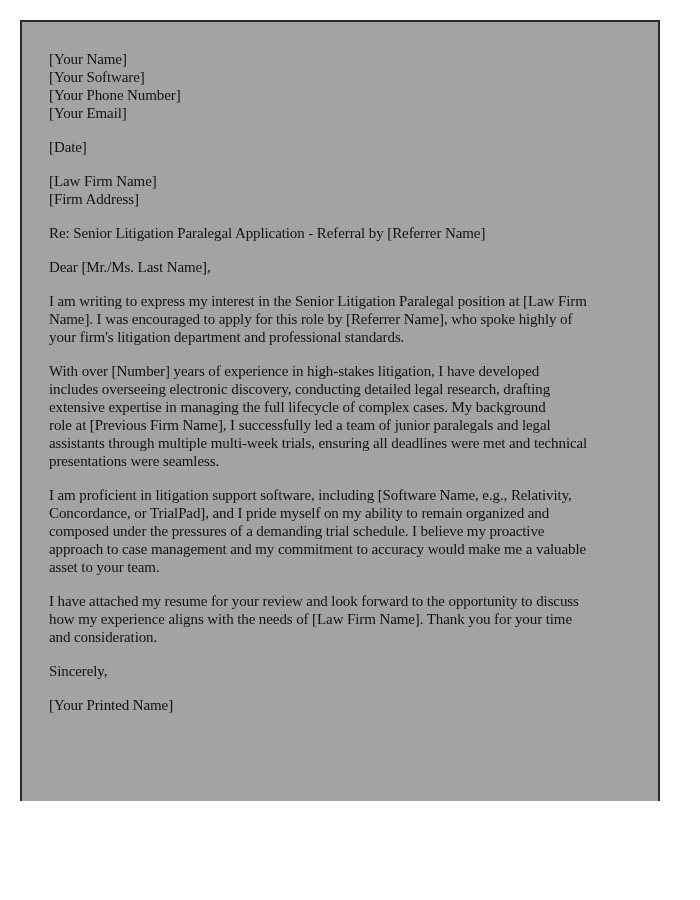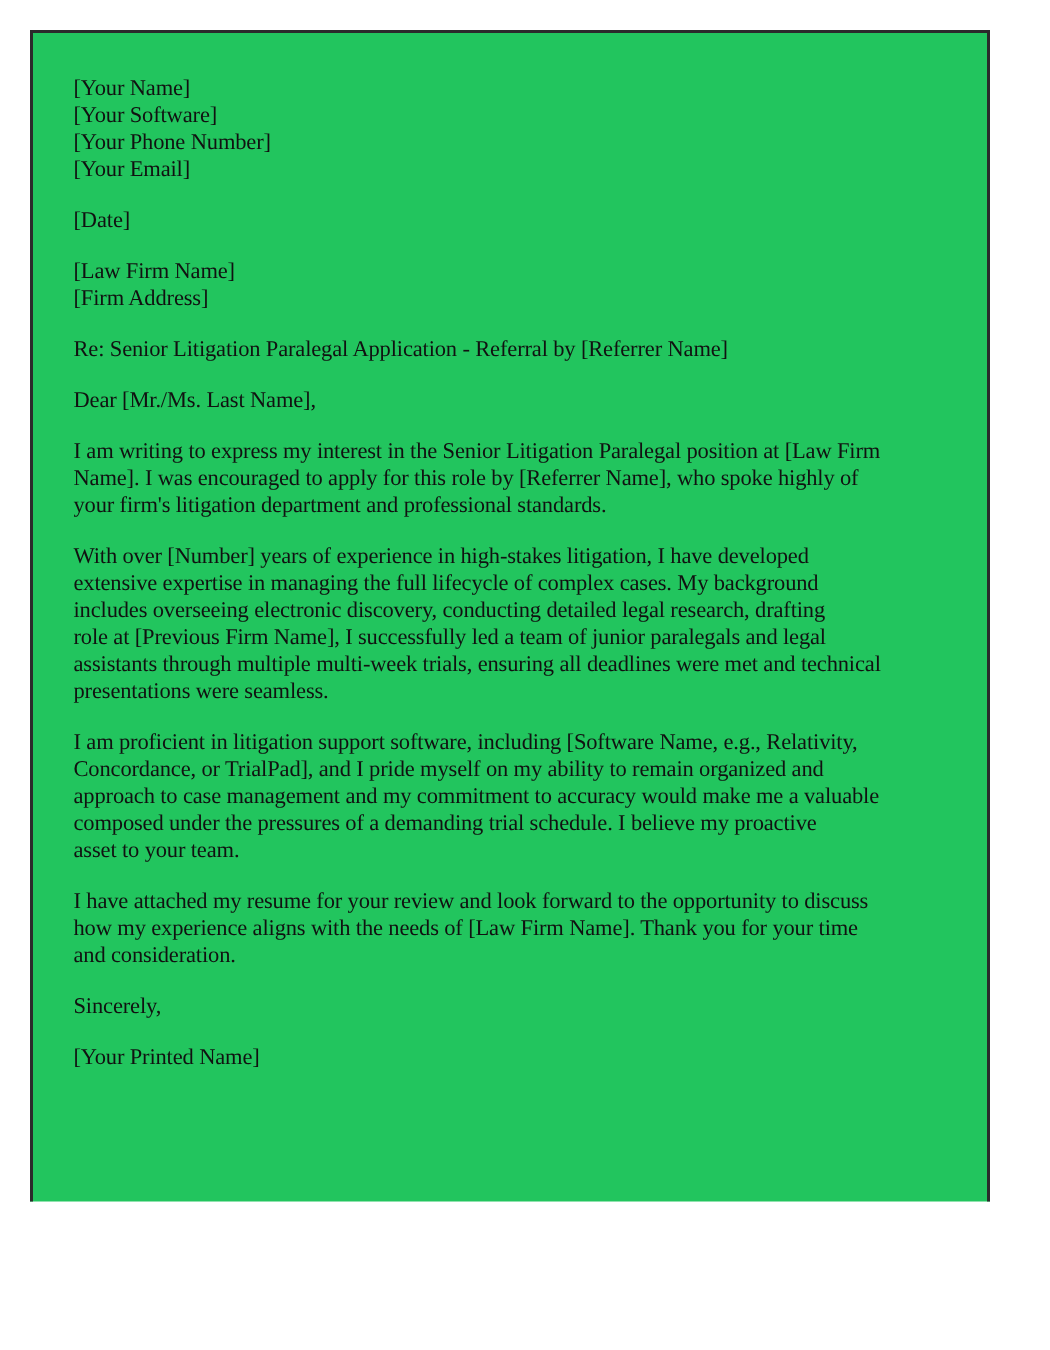--- a/index.html
+++ b/index.html
@@ -16,21 +16,21 @@
     .page {
       position: absolute;
       left: 20px;
       top: 20px;
       width: 640px;
       height: 781px;
       border-top: 2px solid #2b2b2b;
       border-left: 2px solid #2b2b2b;
       border-right: 2px solid #2b2b2b;
       box-sizing: border-box;
-      background: #22c55e;
+      background: #a3a3a3;
     }
     .content {
       position: absolute;
       left: 27px;
       top: 28px;
       width: 590px;
       font-family: "Liberation Serif", "DejaVu Serif", serif;
       font-size: 15px;
       line-height: 18px;
       color: #111111;
@@ -78,32 +78,32 @@
     </div>
 
     <p class="para">
       <span class="line">I am writing to express my interest in the Senior Litigation Paralegal position at [Law Firm</span>
       <span class="line">Name]. I was encouraged to apply for this role by [Referrer Name], who spoke highly of</span>
       <span class="line">your firm's litigation department and professional standards.</span>
     </p>
 
     <p class="para">
       <span class="line">With over [Number] years of experience in high-stakes litigation, I have developed</span>
+      <span class="line">includes overseeing electronic discovery, conducting detailed legal research, drafting</span>
       <span class="line">extensive expertise in managing the full lifecycle of complex cases. My background</span>
-      <span class="line">includes overseeing electronic discovery, conducting detailed legal research, drafting</span>
       <span class="line">role at [Previous Firm Name], I successfully led a team of junior paralegals and legal</span>
       <span class="line">assistants through multiple multi-week trials, ensuring all deadlines were met and technical</span>
       <span class="line">presentations were seamless.</span>
     </p>
 
     <p class="para">
       <span class="line">I am proficient in litigation support software, including [Software Name, e.g., Relativity,</span>
       <span class="line">Concordance, or TrialPad], and I pride myself on my ability to remain organized and</span>
+      <span class="line">composed under the pressures of a demanding trial schedule. I believe my proactive</span>
       <span class="line">approach to case management and my commitment to accuracy would make me a valuable</span>
-      <span class="line">composed under the pressures of a demanding trial schedule. I believe my proactive</span>
       <span class="line">asset to your team.</span>
     </p>
 
     <p class="para">
       <span class="line">I have attached my resume for your review and look forward to the opportunity to discuss</span>
       <span class="line">how my experience aligns with the needs of [Law Firm Name]. Thank you for your time</span>
       <span class="line">and consideration.</span>
     </p>
 
     <div class="block">

